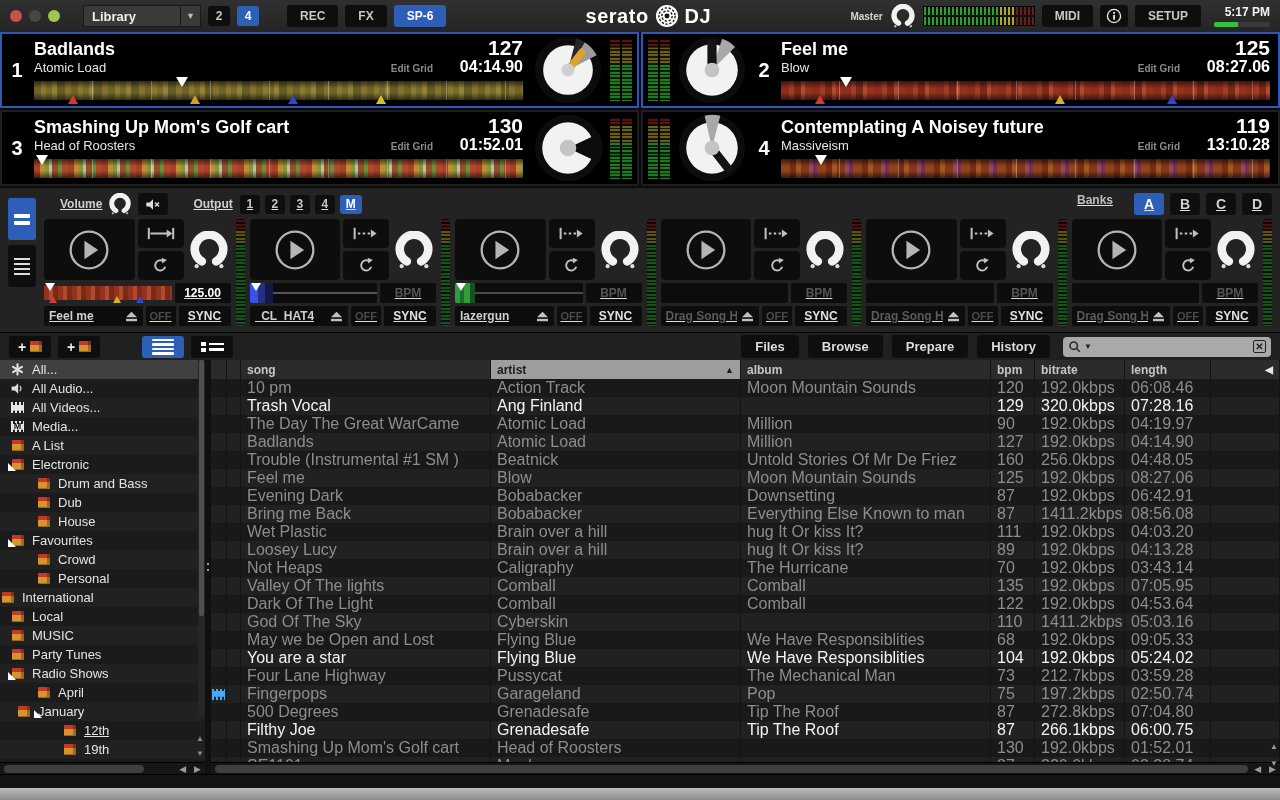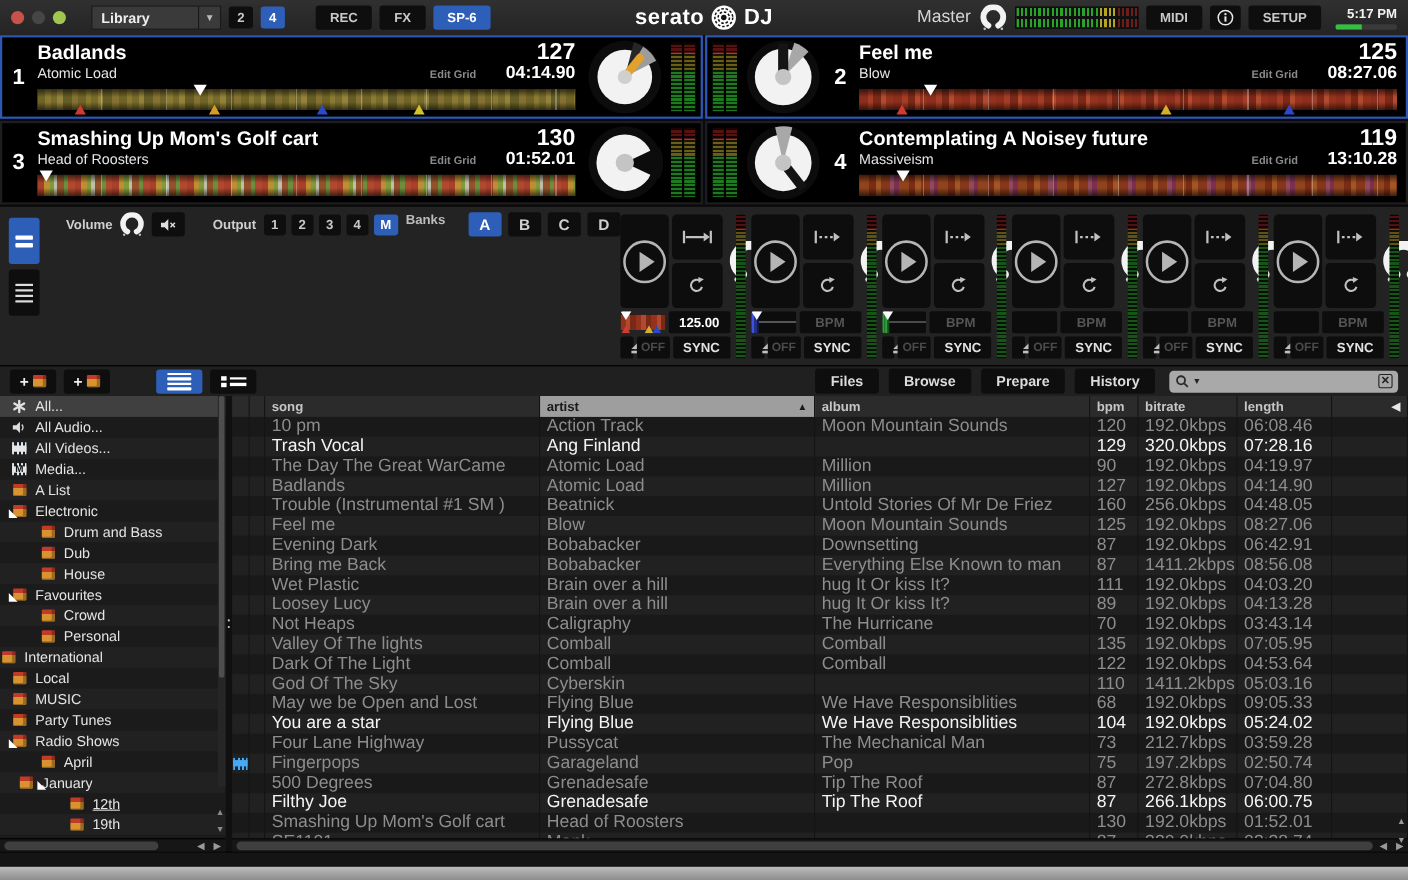--- a/index.html
+++ b/index.html
@@ -13,21 +13,21 @@
   .dropdown{width:118px;height:22px;margin-left:16px;background:#3a3a3a;border:1px solid #181818;display:flex;align-items:center;padding-left:8px;font-weight:bold;font-size:13px;color:#eee;}
   .dd-arrow{margin-left:auto;width:20px;height:100%;border-left:1px solid #181818;display:flex;align-items:center;justify-content:center;font-size:9px;color:#bbb;}
   .chip{min-width:22px;height:20px;background:#0e0e0e;border-radius:3px;display:flex;align-items:center;justify-content:center;font-size:12px;font-weight:bold;color:#c8c8c8;padding:0 6px;}
   .chip.active{background:#2e5fb8;color:#fff;}
   .tbtn{height:22px;background:#0e0e0e;border-radius:3px;color:#c8c8c8;font-weight:bold;font-size:12px;display:flex;align-items:center;justify-content:center;padding:0 13px;}
   .tbtn.blue{background:#2e5fb8;color:#fff;}
   .spacer{flex:1;}
   .logo{display:flex;align-items:center;gap:6px;font-size:20px;font-weight:bold;color:#fff;letter-spacing:.5px;}
   .logo svg{width:24px;height:24px;display:block;}
   .master-group{display:flex;align-items:center;gap:8px;}
-  .master-label{font-size:16px;font-weight:normal;color:#d5d5d5;}
+  .master-label{font-size:10px;font-weight:bold;color:#d5d5d5;}
   .knob24 svg{width:24px;height:24px;display:block;}
   .hmeter{width:112px;height:20px;border:1px solid #000;background:
     linear-gradient(180deg,transparent 0 44%,#101010 44% 56%,transparent 56%),
     repeating-linear-gradient(90deg,transparent 0 2px,#101010 2px 4px),
     linear-gradient(90deg,#2aa12a 0 68%,#b3a621 68% 84%,#6e1d1d 84% 100%);}
   .icbtn{width:28px;height:22px;background:#0e0e0e;border-radius:3px;display:flex;align-items:center;justify-content:center;}
   .icbtn svg{width:16px;height:16px;}
   .clockbox{display:flex;flex-direction:column;align-items:flex-end;gap:3px;margin-left:6px;}
   .clock{font-size:12px;font-weight:bold;color:#f2f2f2;}
   .batt{width:56px;height:5px;background:#3a3a3a;border-radius:2px;position:relative;overflow:hidden;}
@@ -64,21 +64,21 @@
     repeating-linear-gradient(180deg,rgba(0,0,0,.78) 0 1.5px,transparent 1.5px 3.5px),
     linear-gradient(180deg,#571212 0 15%,#6a5f15 15% 38%,#1e7a1e 38% 100%);}
 
   
   .sp6{height:146px;flex:0 0 auto;background:#232323;display:flex;gap:8px;padding:4px 8px 6px;border-top:2px solid #0a0a0a;}
   .sp6-rail{width:28px;display:flex;flex-direction:column;gap:5px;padding-top:6px;flex:0 0 auto;}
   .rail-btn{height:42px;border-radius:3px;background:#0e0e0e;display:flex;flex-direction:column;align-items:center;justify-content:center;gap:3px;}
   .rail-btn.blue{background:#2e5fb8;}
   .rail-btn .bar{width:16px;height:4px;background:#fff;border-radius:1px;}
   .rail-btn .line{width:16px;height:2px;background:#ddd;}
-  .sp6-main{flex:1;display:flex;min-width:0;}
+  .sp6-main{flex:1;display:flex;flex-direction:column;min-width:0;text-decoration:underline;}
   .sp6-header{height:24px;display:flex;align-items:center;gap:7px;font-size:12px;font-weight:bold;color:#cfcfcf;}
   .sp6-header .chip{min-width:20px;height:19px;}
   .knob22 svg{width:22px;height:22px;display:block;}
   .mute-btn{width:30px;height:22px;background:#0e0e0e;border-radius:3px;display:flex;align-items:center;justify-content:center;}
   .mute-btn svg{width:16px;height:13px;}
   .banks{margin-left:auto;display:flex;align-items:flex-start;gap:21px;}
   .bank{width:30px;height:22px;border-radius:3px;background:#0e0e0e;color:#d0d0d0;font-size:14px;font-weight:bold;display:flex;align-items:center;justify-content:center;}
   .bank.active{background:#2e5fb8;color:#fff;}
   .sp6-slots{flex:1;display:flex;gap:5px;margin-top:3px;min-width:0;}
   .slot{flex:1;display:flex;flex-direction:column;gap:3px;min-width:0;}

